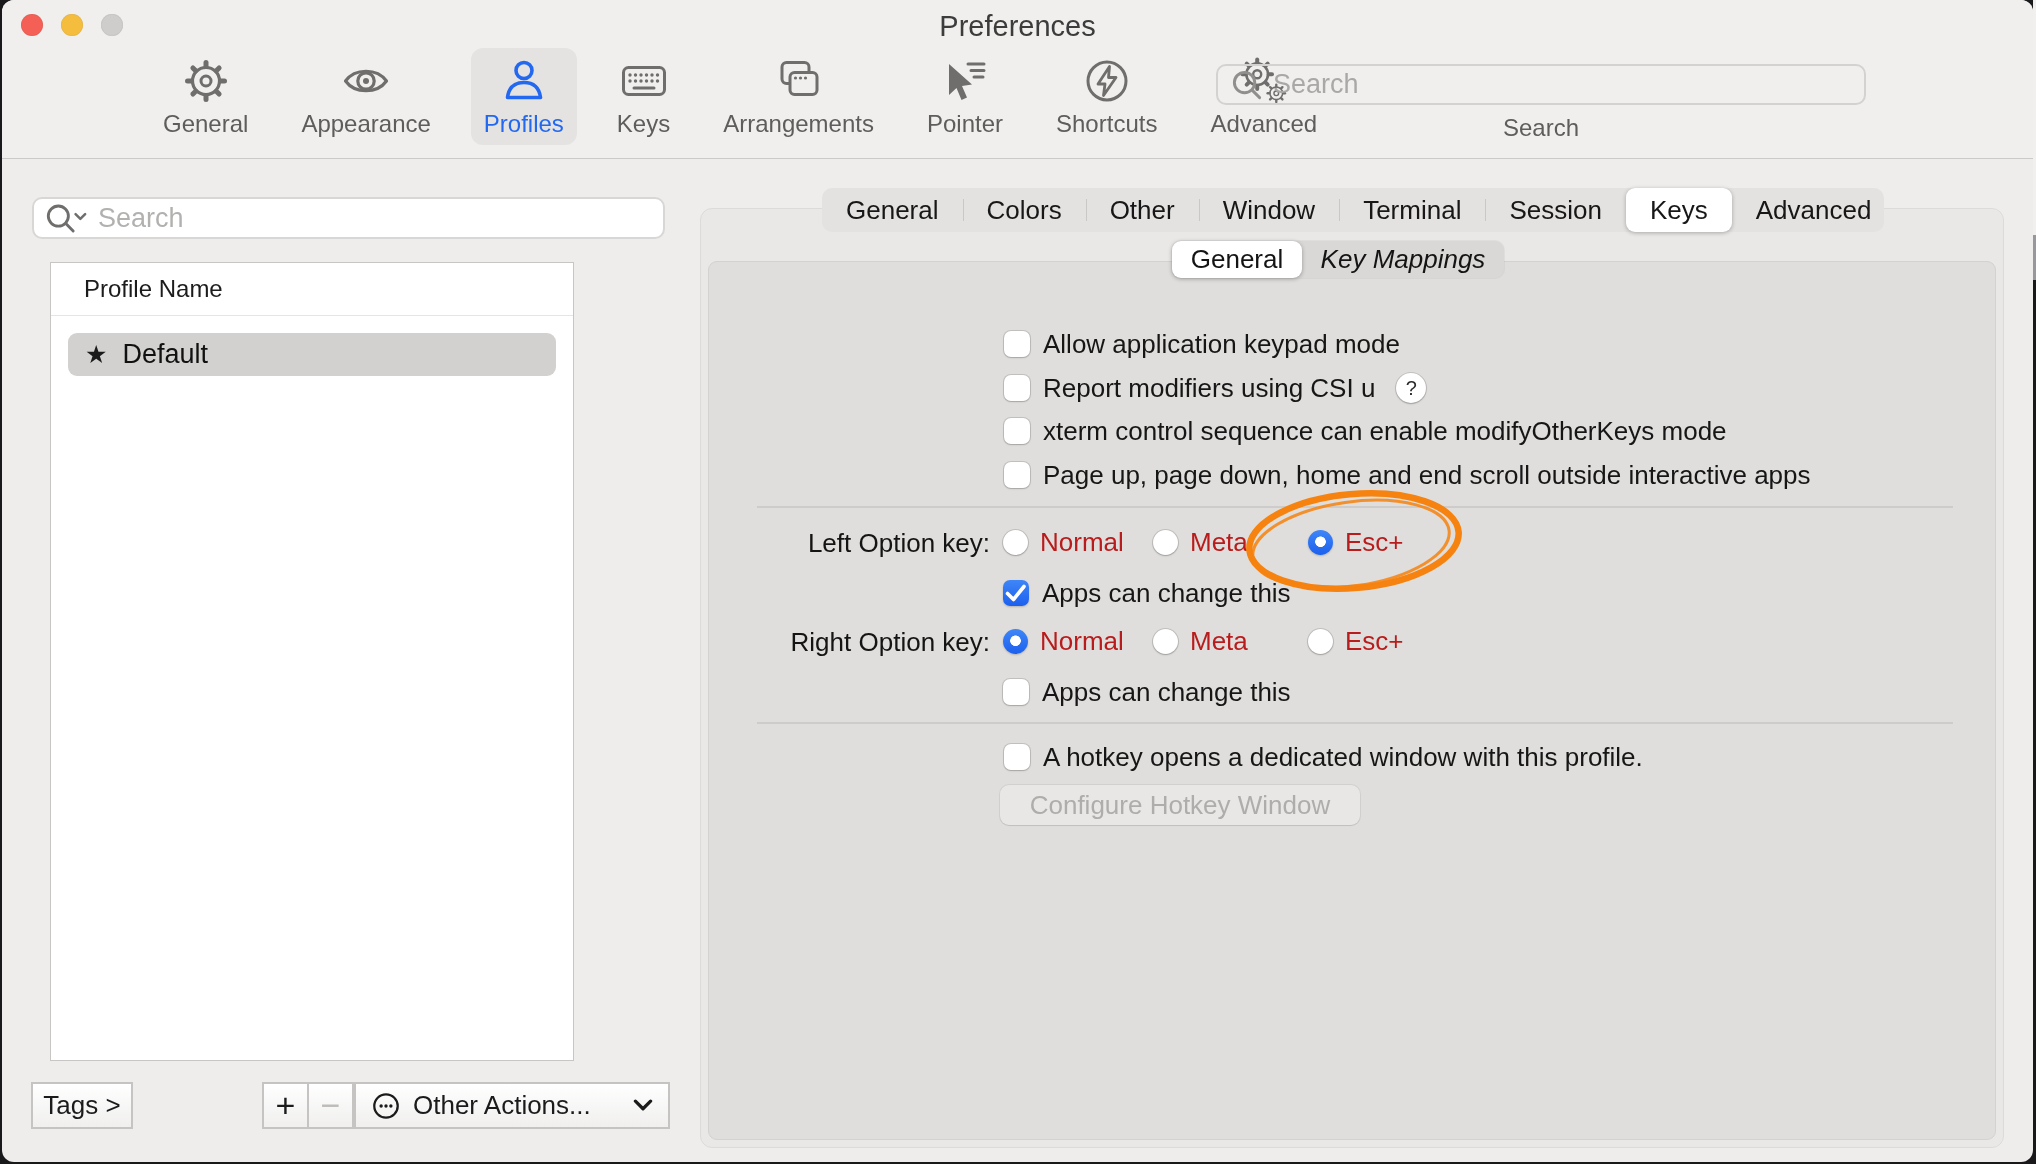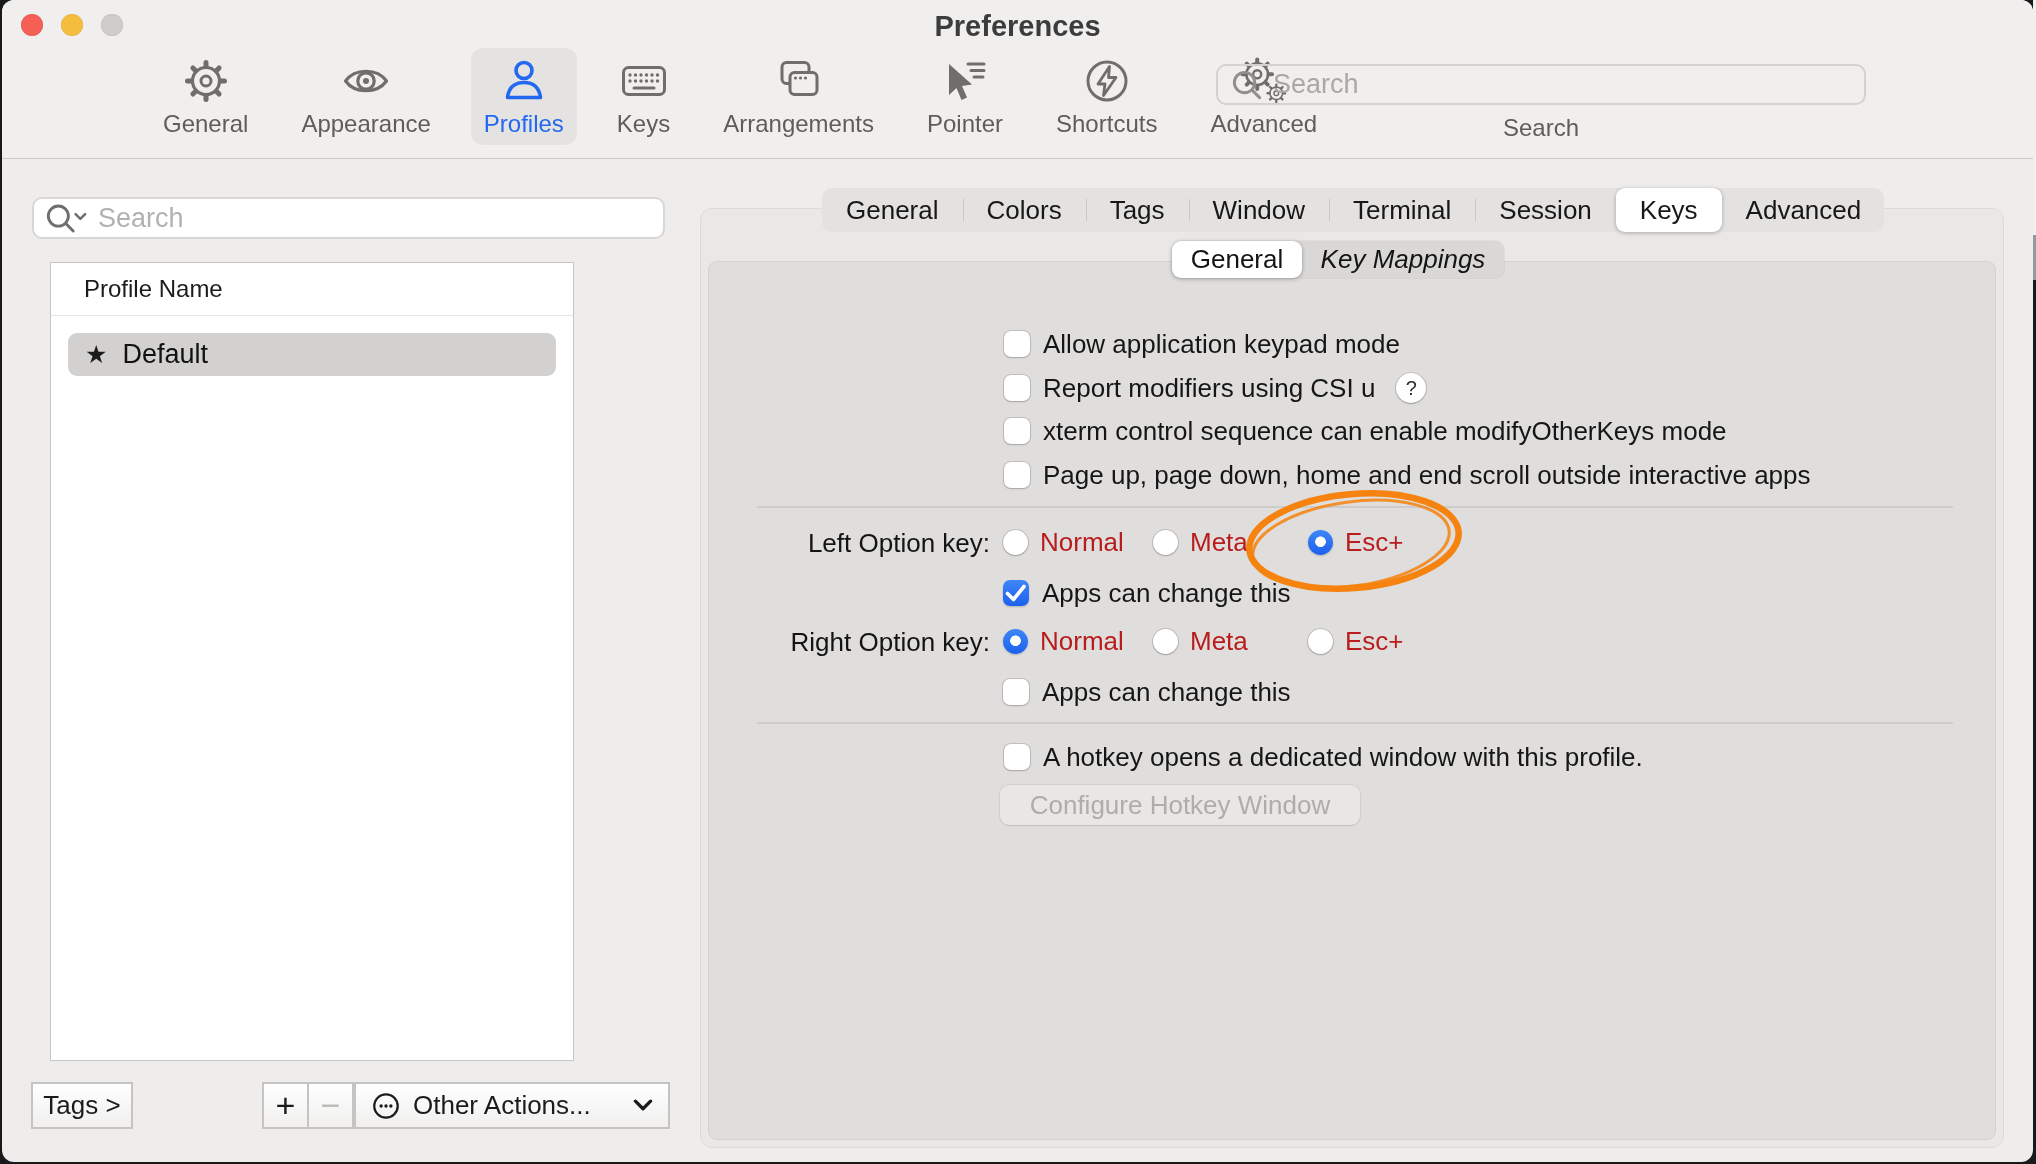--- a/index.html
+++ b/index.html
@@ -16,21 +16,21 @@
   }
   
   .header {
     position:absolute; left:0; right:0; top:0; height:159px;
     background:#f0efee; border-bottom:1px solid #cbcac9;
   }
   .traffic { position:absolute; left:19px; top:14px; display:flex; gap:18px; }
   .light { width:22px; height:22px; border-radius:50%; box-shadow:inset 0 0 1px rgba(0,0,0,.25); }
   .title {
     position:absolute; left:0; right:0; top:10px; text-align:center;
-    font-size:29px; font-weight:bold; color:#3c3c3c;
+    font-size:29px; font-weight:normal; color:#3c3c3c;
   }
   .toolbar { position:absolute; left:148px; top:48px; display:flex; align-items:flex-end; gap:27px; }
   .tool-item {
     display:flex; flex-direction:column; align-items:center; gap:4px;
     padding:8px 13px 7px; border-radius:12px; color:#5e5d5c; font-size:24px; white-space:nowrap;
   }
   .tool-item .ticon { color:#6f6e6d; height:50px; display:flex; align-items:center; }
   .tool-item.selected { background:#e4e3e1; color:#2368f0; }
   .tool-item.selected .ticon { color:#2368f0; }
   .tb-search {
@@ -352,21 +352,21 @@
         </svg>
     </span>
   </div>
 
   <div class="outer-panel"></div>
   <div class="inner-box"></div>
 
   <div class="tab-strip">
     <div class="tab">General</div>
     <div class="tab">Colors</div>
-    <div class="tab">Tags</div>
+    <div class="tab">Other</div>
     <div class="tab">Window</div>
     <div class="tab">Terminal</div>
     <div class="tab">Session</div>
     <div class="tab selected">Keys</div>
     <div class="tab">Advanced</div>
   </div>
 
   <div class="segmented">
     <div class="seg seg-general selected">General</div>
     <div class="seg seg-mappings">Key Mappings</div>

